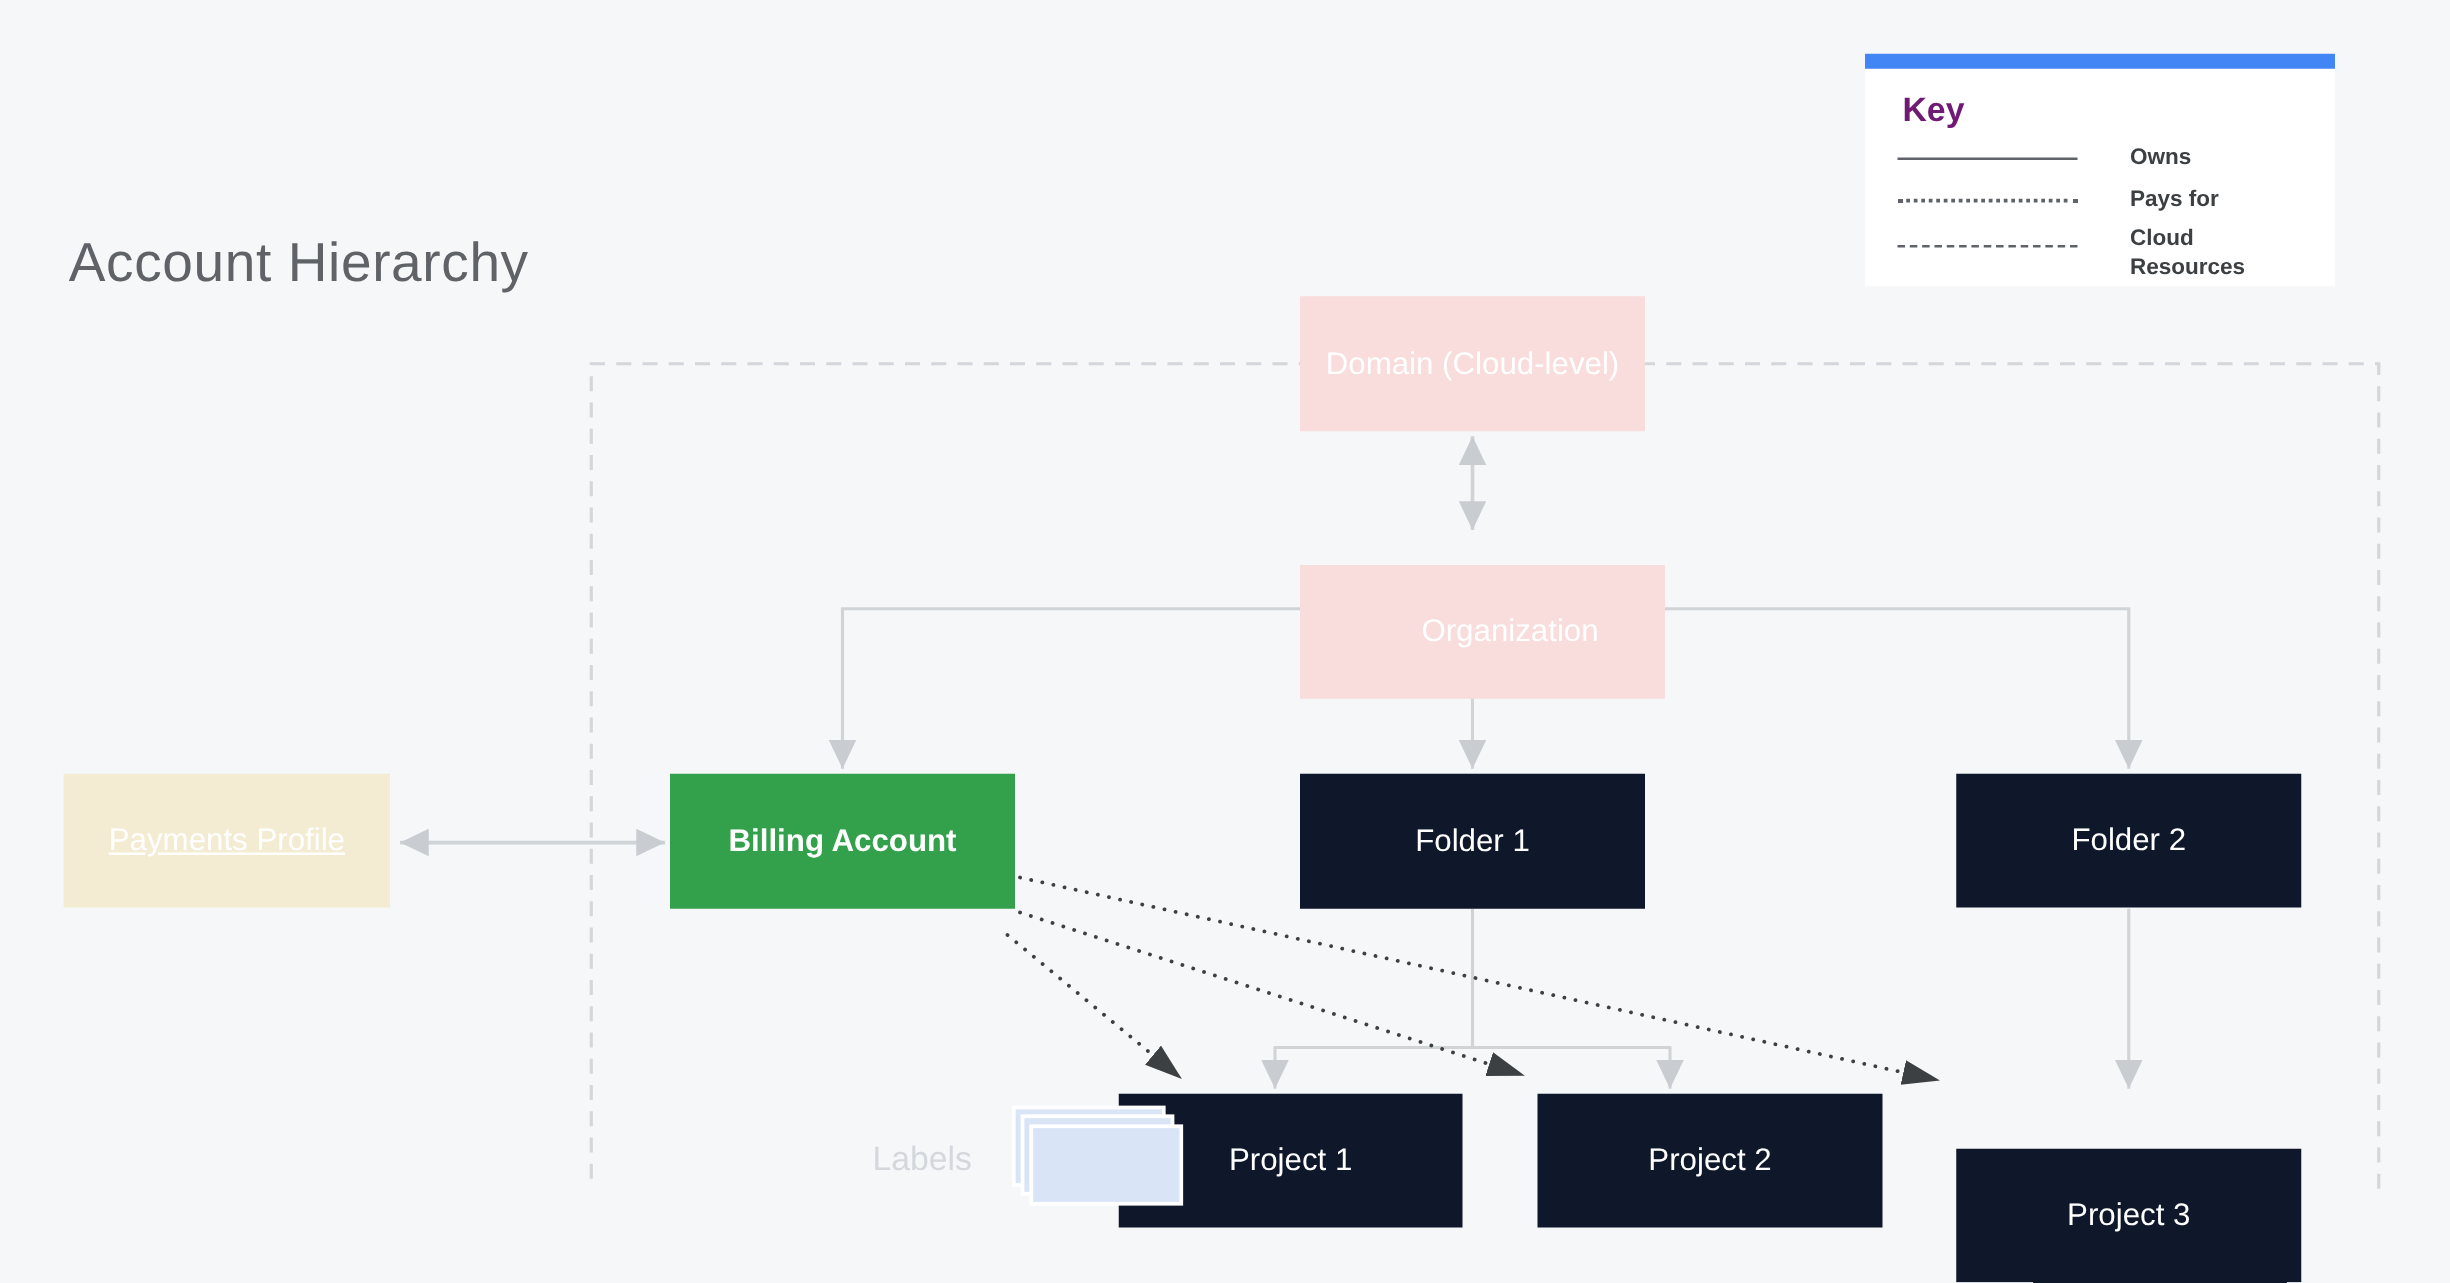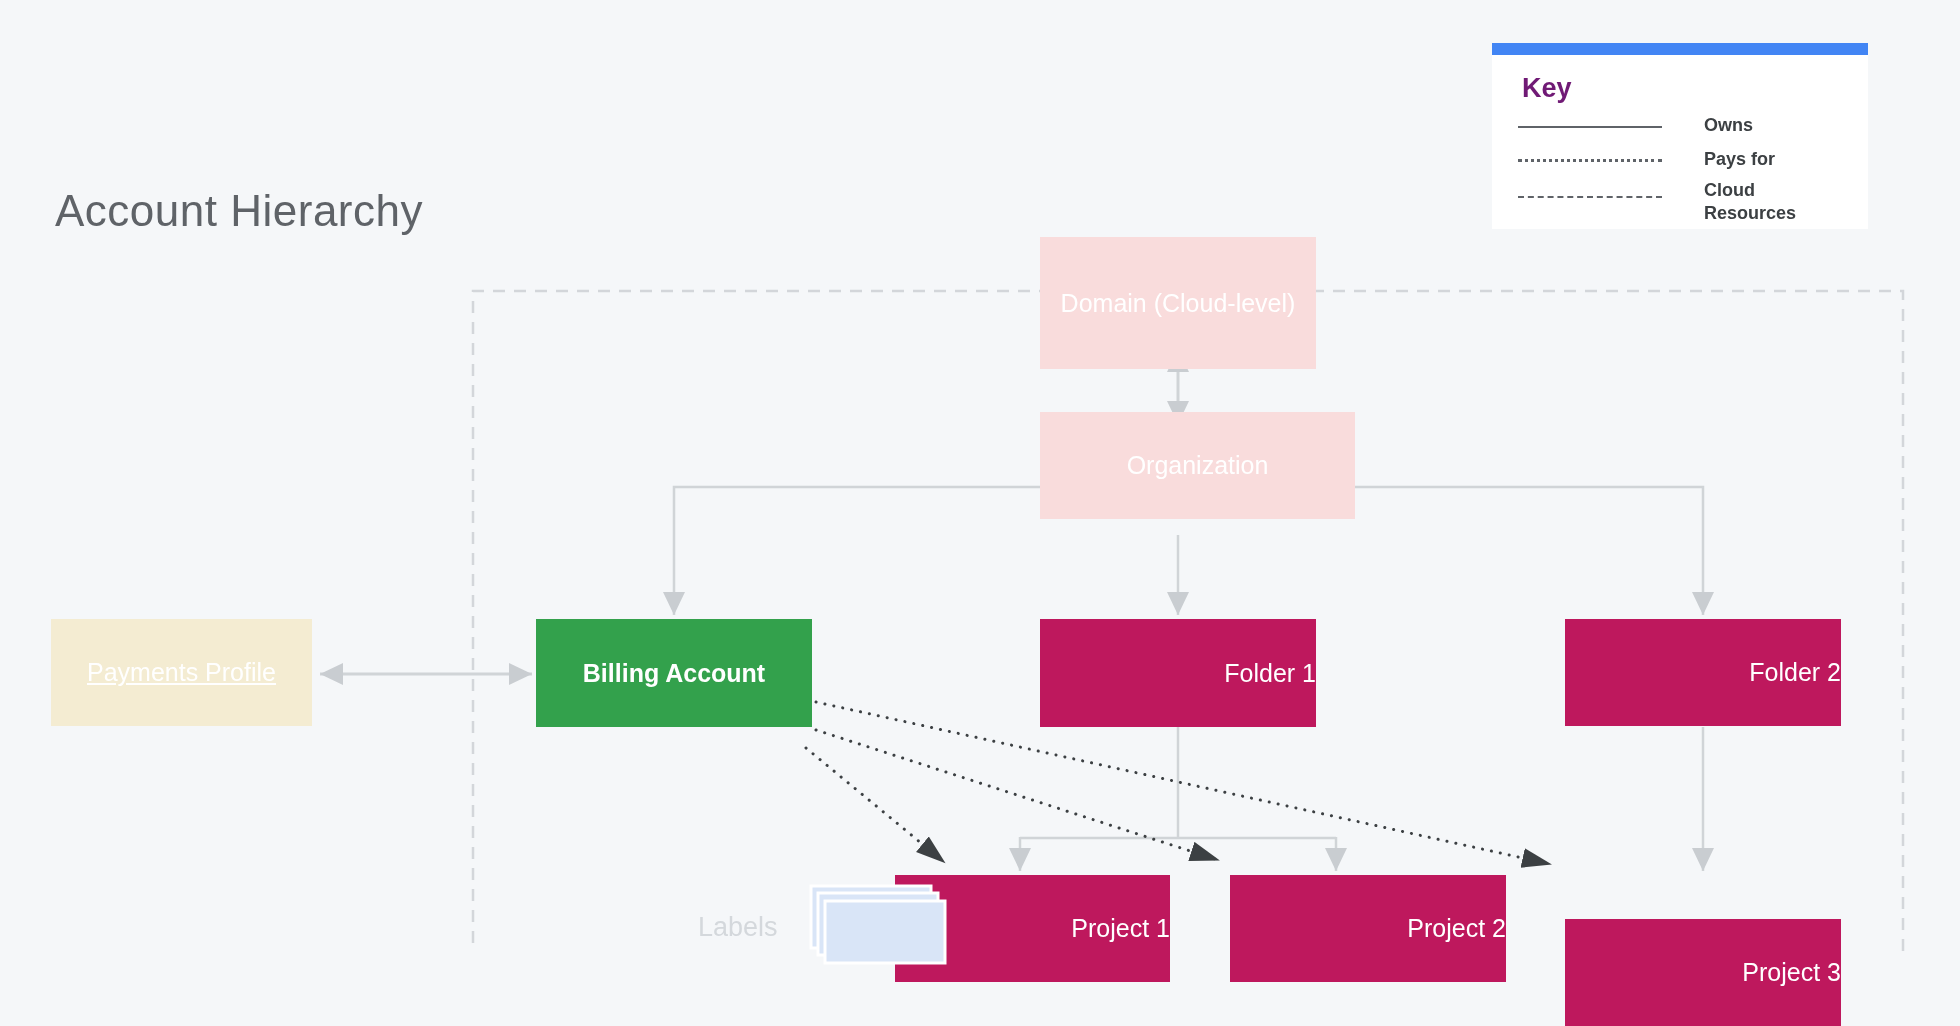--- a/index.html
+++ b/index.html
@@ -4,21 +4,21 @@
 <style>
   html,body{margin:0;padding:0;background:#f5f7f9;}
   .stage{position:relative;width:1960px;height:1026px;background:#f5f7f9;overflow:hidden;
          font-family:"Liberation Sans",sans-serif;}
   .page-title{position:absolute;left:55px;top:186px;font-size:44px;font-weight:400;
               color:#5f6368;letter-spacing:.5px;}
   svg.layer{position:absolute;left:0;top:0;width:1960px;height:1026px;}
   .node{position:absolute;display:flex;align-items:center;justify-content:center;
         color:#ffffff;font-size:25px;text-align:center;}
   .node.pink{background:#f9dcdc;}
-  .node.blue{background:#be185d;justify-content:flex-end;}
+  .node.blue{background:#0f172a;}
   .node.beige{background:#f4ecd2;text-decoration:underline;}
   .node.green{background:#33a14c;font-weight:bold;}
   .labels-caption{position:absolute;left:698px;top:912px;font-size:27px;color:#d4d8dc;}
   .card-stack{position:absolute;left:806px;top:882px;}
   
   .key{position:absolute;left:1492px;top:43px;width:376px;height:186px;background:#ffffff;}
   .key-bar{position:absolute;left:0;top:0;width:100%;height:12px;background:#4285f4;}
   .key-title{position:absolute;left:30px;top:30px;font-size:27px;font-weight:bold;color:#701a75;}
   .key-line{position:absolute;left:26px;width:144px;height:0;}
   .key-line.solid{border-top:2px solid #5f6368;}
@@ -55,25 +55,25 @@
     <path d="M1020,838 L1336,838" fill="none" stroke="#d0d4d7" stroke-width="2.5"></path>
     <path d="M1020,837 L1020,871" fill="none" stroke="#d0d4d7" stroke-width="2.5" marker-end="url(#ag)"></path>
     <path d="M1336,837 L1336,871" fill="none" stroke="#d0d4d7" stroke-width="2.5" marker-end="url(#ag)"></path>
     <path d="M1703,727 L1703,871" fill="none" stroke="#d0d4d7" stroke-width="2.5" marker-end="url(#ag)"></path>
 
     <line x1="806" y1="748" x2="944" y2="862" stroke="#3c4043" stroke-width="3" stroke-linecap="round" stroke-dasharray="0.1 9" marker-end="url(#ad)"></line>
     <line x1="816" y1="730" x2="1218" y2="860" stroke="#3c4043" stroke-width="3" stroke-linecap="round" stroke-dasharray="0.1 9" marker-end="url(#ad)"></line>
     <line x1="816" y1="702" x2="1550" y2="864" stroke="#3c4043" stroke-width="3" stroke-linecap="round" stroke-dasharray="0.1 9" marker-end="url(#ad)"></line>
   </svg>
 
-  <div class="node pink" style="left:1040px;top:237px;width:276px;height:132px;">
+  <div class="node pink" style="left:1040px;top:237px;width:276px;height:108px;">
       <span>Domain (Cloud-level)</span>
     </div>
 
-  <div class="node pink" style="left:1040px;top:412px;width:315px;height:107px;">
+  <div class="node pink" style="left:1040px;top:452px;width:248px;height:107px;padding-left:44px;">
       <span>Organization</span>
     </div>
 
   <div class="node beige" style="left:51px;top:619px;width:261px;height:107px;">
       <span>Payments Profile</span>
     </div>
 
   <div class="node green" style="left:536px;top:619px;width:276px;height:108px;align-items:center;">
       <span>Billing Account</span>
     </div>

